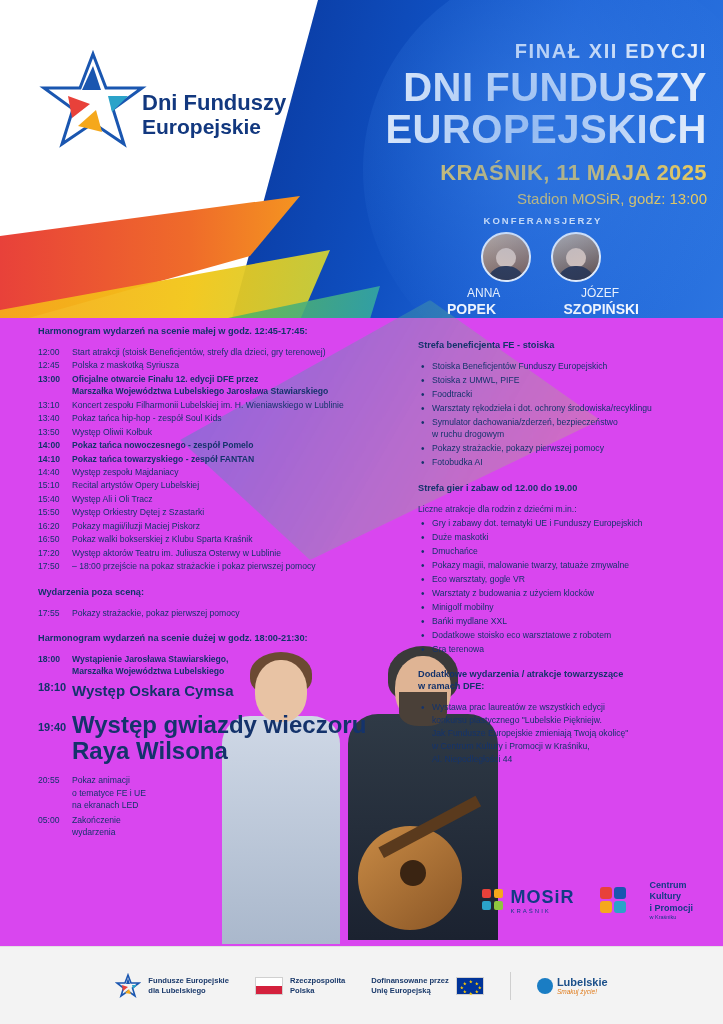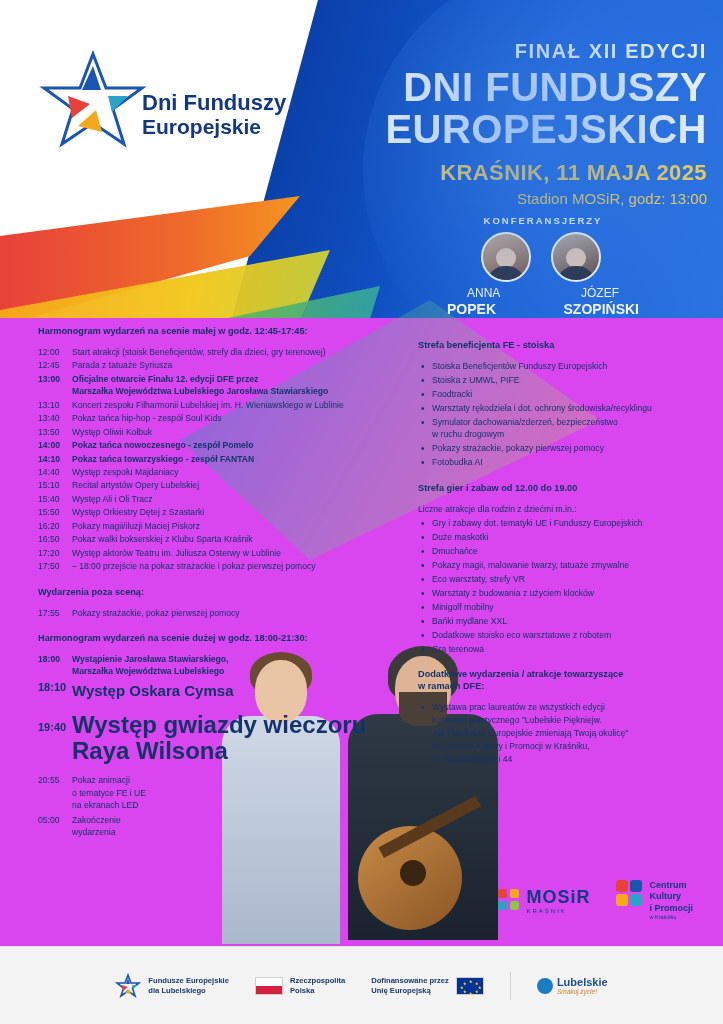--- a/index.html
+++ b/index.html
@@ -125,21 +125,21 @@
   .guitar .neck { position:absolute; right: -6px; bottom: 72px; width: 110px; height: 12px; background:#5a3a1d; transform: rotate(-28deg); transform-origin: left bottom; }
   .guitar .hole { position:absolute; left: 42px; bottom: 44px; width: 26px; height: 26px; border-radius: 50%; background:#3a2412; }
 
   
   .org { position: absolute; right: 30px; top: 880px; display: flex; align-items: center; gap: 26px; }
   .mosir { display:flex; align-items:center; gap: 6px; }
   .mosir .sq { width: 22px; height: 22px; position:relative; }
   .mosir .sq i { position:absolute; width: 9px; height: 9px; border-radius: 2px; display:block; }
   .mosir-txt { color:#123a85; font-weight: bold; font-size: 18px; letter-spacing: 1px; }
   .mosir-sub { font-size: 6px; color:#123a85; letter-spacing: 2px; }
-  .ckip { display:flex; gap: 7px; }
+  .ckip { display:flex; align-items:center; gap: 23px; }
   .ckip .mark { width: 26px; height: 26px; position: relative; }
   .ckip .mark span { position:absolute; width: 12px; height: 12px; border-radius: 3px; }
   .ckip .txt { font-size: 9px; font-weight: bold; color:#123a85; line-height: 1.25; }
   .ckip .txt .s { font-size: 5.5px; font-weight: normal; }
 
   .footer {
     position: absolute; left: 0; bottom: 0; width: 723px; height: 78px;
     background: #f3f3f3; border-top: 1px solid #e2e2e2;
     display: flex; align-items: center; justify-content: center; gap: 26px;
   }
@@ -235,21 +235,21 @@
 
   <div class="col col-left">
     <div class="sec-title">Harmonogram wydarzeń na scenie małej w godz. 12:45-17:45:</div>
     <div id="small-stage-list">
         <div class="row ">
           <div class="t">12:00</div>
           <div class="d">Start atrakcji (stoisk Beneficjentów, strefy dla dzieci, gry terenowej)</div>
         </div>
         <div class="row ">
           <div class="t">12:45</div>
-          <div class="d">Parada z tatuaże Syriusza</div>
+          <div class="d">Polska z maskotką Syriusza</div>
         </div>
         <div class="row  b">
           <div class="t">13:00</div>
           <div class="d">Oficjalne otwarcie Finału 12. edycji DFE przez<br>Marszałka Województwa Lubelskiego Jarosława Stawiarskiego</div>
         </div>
         <div class="row ">
           <div class="t">13:10</div>
           <div class="d">Koncert zespołu Filharmonii Lubelskiej im. H. Wieniawskiego w Lublinie</div>
         </div>
         <div class="row ">
@@ -347,21 +347,21 @@
         <li>Fotobudka AI</li>
       </ul>
 
     <div class="sec-title sp">Strefa gier i zabaw od 12.00 do 19.00</div>
     <div class="star-line">Liczne atrakcje dla rodzin z dziećmi m.in.:</div>
     <ul class="bul" id="zone2-list">
         <li>Gry i zabawy dot. tematyki UE i Funduszy Europejskich</li>
         <li>Duże maskotki</li>
         <li>Dmuchańce</li>
         <li>Pokazy magii, malowanie twarzy, tatuaże zmywalne</li>
-        <li>Eco warsztaty, strefy VR</li>
+        <li>Eco warsztaty, gogle VR</li>
         <li>Warsztaty z budowania z użyciem klocków</li>
         <li>Minigolf mobilny</li>
         <li>Bańki mydlane XXL</li>
         <li>Dodatkowe stoisko eco warsztatowe z robotem</li>
         <li>Gra terenowa</li>
       </ul>
 
     <div class="sec-title sp">Dodatkowe wydarzenia / atrakcje towarzyszące<br>w ramach DFE:</div>
     <ul class="bul" id="zone3-list">
         <li>Wystawa prac laureatów ze wszystkich edycji<br>konkursu plastycznego "Lubelskie Piękniejw.<br>Jak Fundusze Europejskie zmieniają Twoją okolicę"<br>w Centrum Kultury i Promocji w Kraśniku,<br>Al. Niepodległości 44</li>

